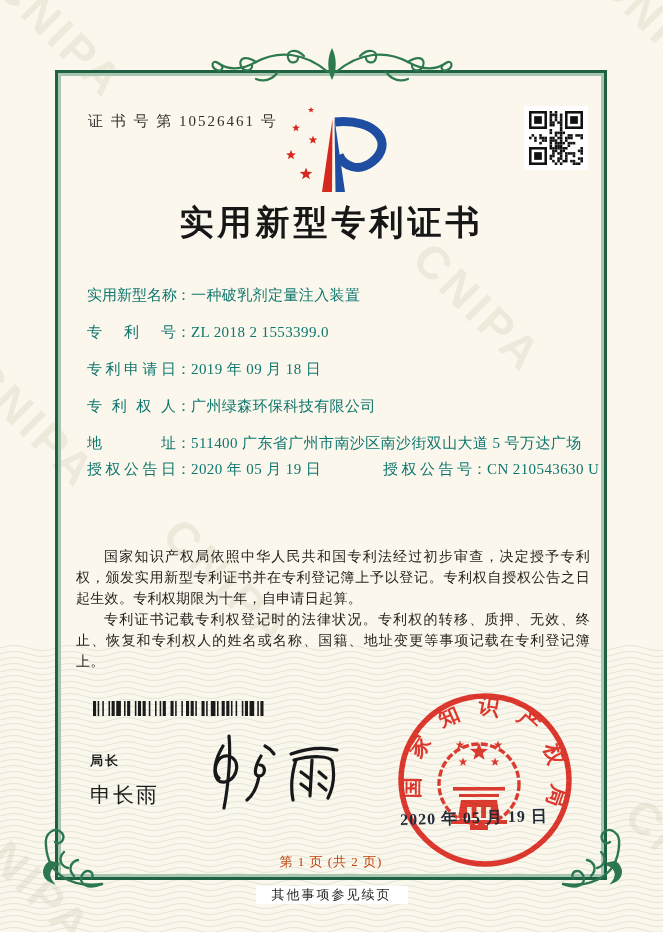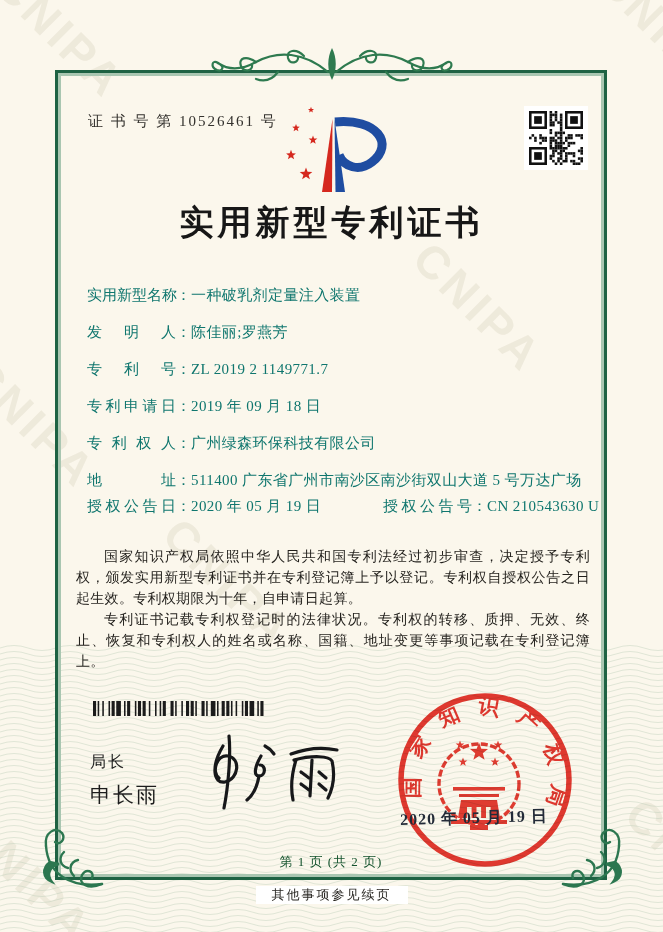--- a/index.html
+++ b/index.html
@@ -52,36 +52,36 @@
   .fvalue.fixed{display:inline-block; width:152px;}
   
   .body-text{
     position:absolute; left:76px; top:546px; width:514px;
     font-size:14px; line-height:21px; text-align:justify; color:#211f1b; letter-spacing:.3px;
   }
   .body-text p{margin:0; text-indent:2em;}
   
   #barcode{position:absolute; left:93px; top:701px;}
   
-  .sig-role{position:absolute; left:90px; top:752px; font-size:16px; letter-spacing:2px;
-    font-family:"Liberation Sans","DejaVu Sans",sans-serif; color:#1c1c1c;}
+  .sig-role{position:absolute; left:90px; top:752px; font-size:13px; letter-spacing:2px;
+    font-family:"Liberation Sans","DejaVu Sans",sans-serif; color:#1c1c1c;font-weight:bold;}
   .sig-name{position:absolute; left:90px; top:781px; font-size:21px; letter-spacing:2px;
     font-family:"Liberation Sans","DejaVu Sans",sans-serif; color:#1c1c1c;}
   #signature{position:absolute; left:195px; top:732px;}
   
   #seal{position:absolute; left:397px; top:692px; mix-blend-mode:multiply;}
   .seal-date{
     position:absolute; left:396px; top:808px; width:156px; text-align:center;
     font-size:16px; color:#232b38; letter-spacing:1px; transform:rotate(-1.5deg);
     font-weight:bold;
   }
   
   .page-info{
     position:absolute; left:55px; top:853px; width:552px; text-align:center;
-    font-size:13px; color:#14532d; letter-spacing:1px;
+    font-size:13px; color:#c2410c; letter-spacing:1px;
   }
   .cont-note{
     position:absolute; left:50%; top:886px; transform:translateX(-50%);
     background:#ffffff; padding:0 16px; font-size:13px; letter-spacing:2px; color:#2a2824;
     white-space:nowrap;
   }
 </style>
 </head>
 <body>
 
@@ -280,24 +280,21 @@
       <rect x="5.142857142857143" y="41.142857142857146" width="7.714285714285715" height="7.714285714285715" fill="#111"></rect>
     </svg>
 
   <div class="title">实用新型专利证书</div>
 
   <div class="fields">
     <div class="row">
       <span class="flabel">实用新型名称</span><span class="colon">：</span><span class="fvalue">一种破乳剂定量注入装置</span>
     </div>
     <div class="row">
-      <span class="flabel">发明人</span><span class="colon">：</span><span class="fvalue">陈佳丽;罗燕芳</span>
-    </div>
-    <div class="row">
-      <span class="flabel">专利号</span><span class="colon">：</span><span class="fvalue">ZL 2019 2 1149771.7</span>
+      <span class="flabel">专利号</span><span class="colon">：</span><span class="fvalue">ZL 2018 2 1553399.0</span>
     </div>
     <div class="row">
       <span class="flabel">专利申请日</span><span class="colon">：</span><span class="fvalue">2019 年 09 月 18 日</span>
     </div>
     <div class="row">
       <span class="flabel">专利权人</span><span class="colon">：</span><span class="fvalue">广州绿森环保科技有限公司</span>
     </div>
     <div class="row addr">
       <span class="flabel">地址</span><span class="colon">：</span><span class="fvalue">511400 广东省广州市南沙区南沙街双山大道 5 号万达广场</span>
     </div>

